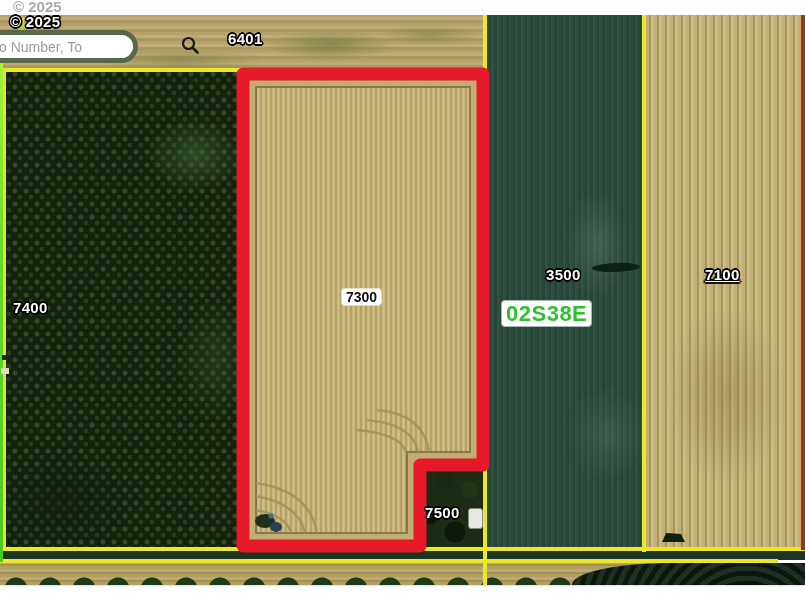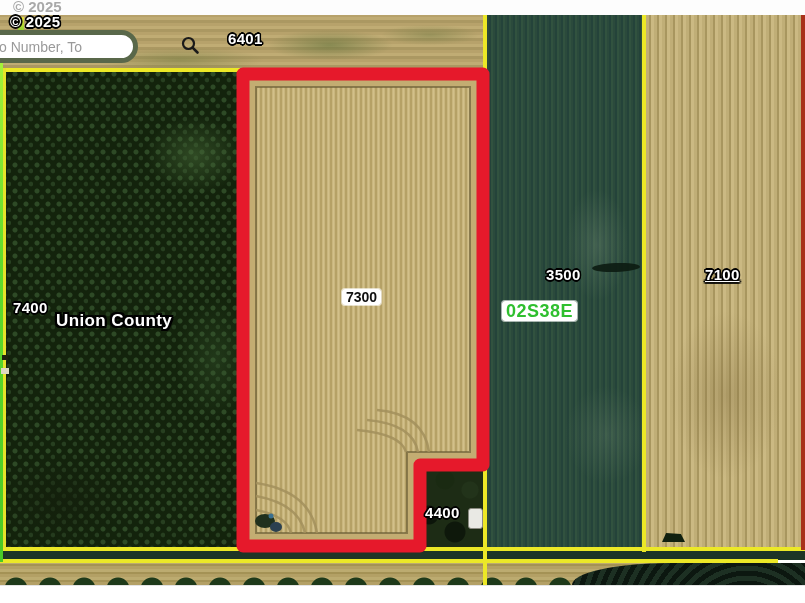--- a/index.html
+++ b/index.html
@@ -71,21 +71,21 @@
 
   
   .maplabel{color:#fff;font-weight:bold;font-size:15px;letter-spacing:.3px;white-space:nowrap;
     text-shadow:-1.4px -1.4px 0 #000,1.4px -1.4px 0 #000,-1.4px 1.4px 0 #000,1.4px 1.4px 0 #000,
       0 -1.6px 0 #000,0 1.6px 0 #000,-1.6px 0 0 #000,1.6px 0 0 #000;}
   .county-label{font-size:17px;letter-spacing:.4px;
     text-shadow:-2px -2px 0 #000,2px -2px 0 #000,-2px 2px 0 #000,2px 2px 0 #000,
       0 -2.2px 0 #000,0 2.2px 0 #000,-2.2px 0 0 #000,2.2px 0 0 #000;}
   .pill{background:#fff;border-radius:3px;padding:0 4px;box-shadow:0 0 0 1px rgba(255,255,255,.6);}
   .pill-7300{color:#111;font-weight:700;font-size:14px;}
-  .pill-township{color:#2fbf2f;font-weight:bold;font-size:18px;letter-spacing:.5px;}
+  .pill-township{color:#2fbf2f;font-weight:bold;font-size:22px;letter-spacing:.5px;}
   .copy-solid{left:10px;top:13px;font-size:15px;}
   .copy-faded{left:13px;top:-2px;font-size:15px;font-weight:bold;color:#a9a9a9;
     text-shadow:0 1px 0 rgba(255,255,255,.8);}
 
   
   .bar-top{left:0;top:0;width:805px;height:15px;background:#fdfdfd;}
   .bar-bottom{left:0;top:585px;width:805px;height:18px;background:#fff;border-top:1px solid #e4e4e4;}
 
   
   .search-pill{left:-40px;top:30px;width:178px;height:33px;border-radius:17px;background:#fff;
@@ -151,23 +151,22 @@
     <path d="M18,16 H258 V407 H195 V488 H18 Z" fill="none" stroke="#e6192b" stroke-width="13" stroke-linejoin="round"></path>
   </svg>
 
   <div class="abs maplabel" style="left:228px;top:30px;">6401</div>
   <div class="abs maplabel" style="left:13px;top:299px;">7400</div>
   <div class="abs" style="left:342px;top:288px;">
     <span class="pill pill-7300">7300</span>
   </div>
   <div class="abs maplabel" style="left:546px;top:266px;">3500</div>
   <div class="abs maplabel" style="left:705px;top:266px;text-decoration:underline;">7100</div>
-  <div class="abs maplabel" style="left:425px;top:504px;">4400</div>
+  <div class="abs maplabel" style="left:425px;top:504px;">7500</div>
 
-  <div class="abs maplabel county-label" style="left:56px;top:311px;">Union County</div>
   <div class="abs" style="left:502px;top:301px;">
     <span class="pill pill-township">02S38E</span>
   </div>
 
   <div class="abs bar-top"></div>
   <div class="abs bar-bottom"></div>
 
   <div class="abs copy-faded">© 2025</div>
   <div class="abs maplabel copy-solid">© 2025</div>
 

